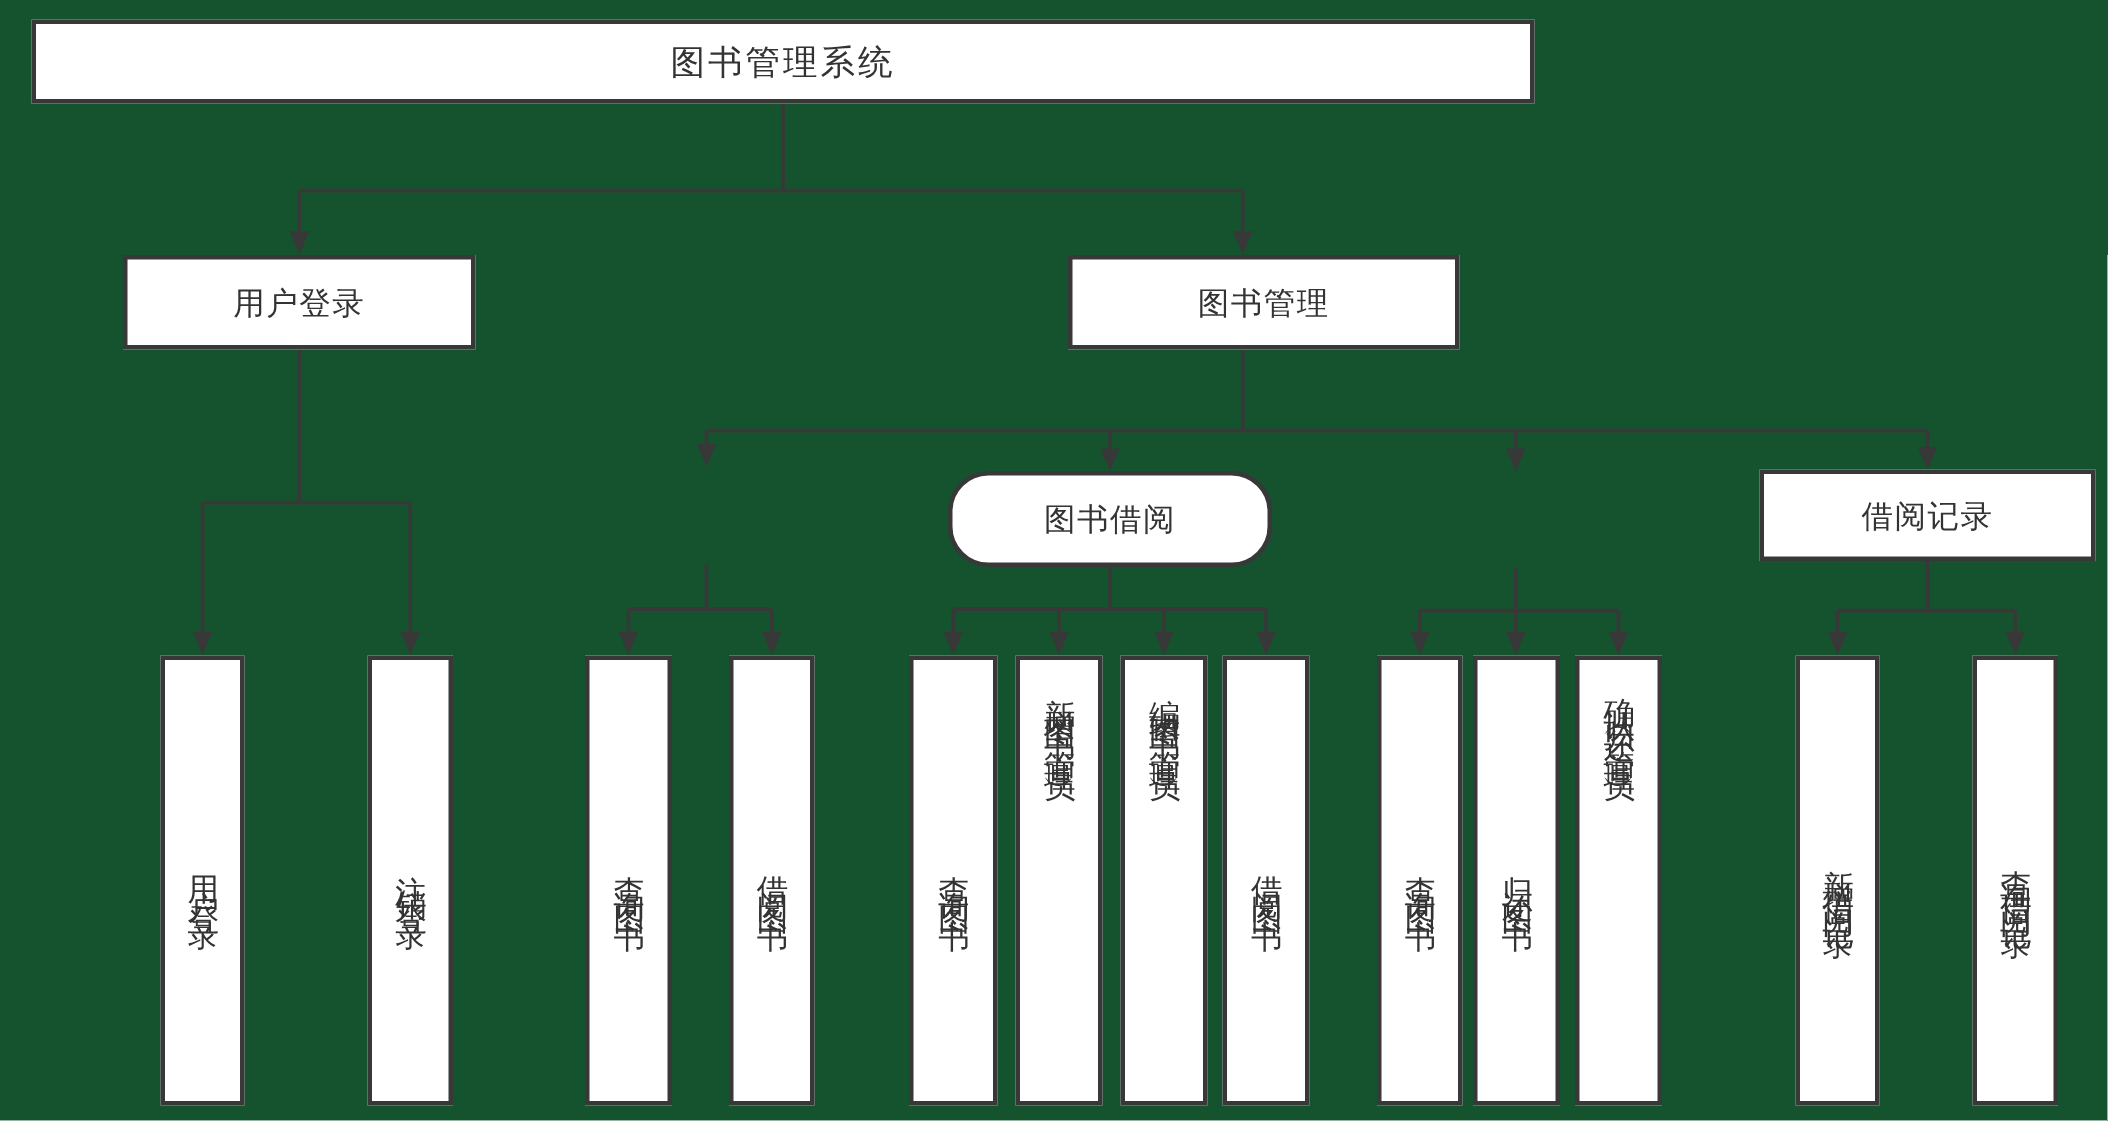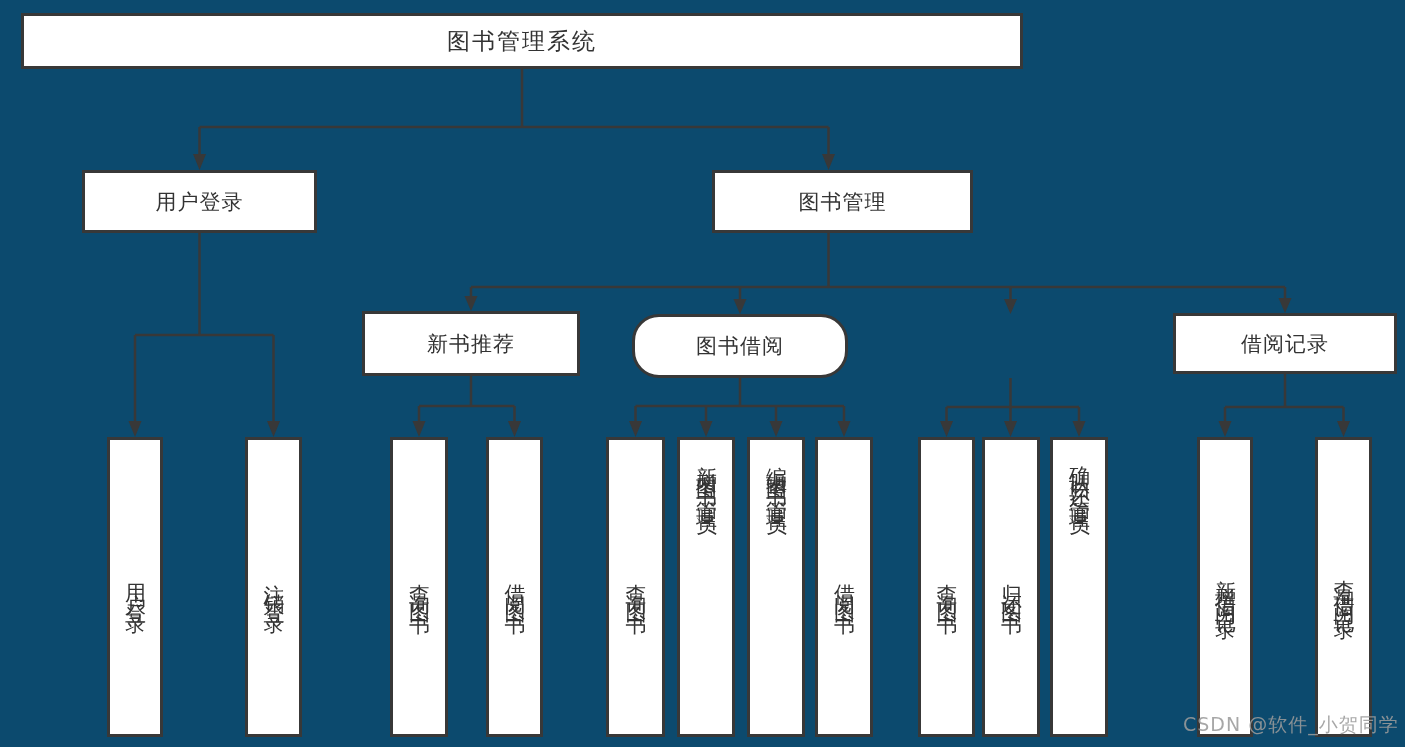--- a/index.html
+++ b/index.html
@@ -1,19 +1,19 @@
 <!DOCTYPE html>
 <html><head>
 <meta charset="utf-8">
 <style>
   html,body{margin:0;padding:0;background:#fff;}
   .canvas{
     position:relative;
     width:1405px;height:747px;
-    background:#0c4a6e;
+    background:#14532d;
     overflow:hidden;
     font-family:"DejaVu Sans","Liberation Sans",sans-serif;
     color:#333333;
   }
   svg.connectors{position:absolute;left:0;top:0;z-index:1;}
   .node{
     position:absolute;
     box-sizing:border-box;
     border:3px solid #383838;
     background:#ffffff;
@@ -99,23 +99,20 @@
     <span>图书管理系统</span>
   </div>
 
   <div class="node h-node" style="left:82px;top:170px;width:235px;height:63px;">
     <span>用户登录</span>
   </div>
   <div class="node h-node" style="left:712px;top:170px;width:261px;height:63px;">
     <span>图书管理</span>
   </div>
 
-  <div class="node h-node" style="left:362px;top:311px;width:218px;height:65px;">
-    <span>新书推荐</span>
-  </div>
   <div class="node h-node" style="left:632px;top:314px;width:216px;height:64px;border-radius:27px;">
     <span>图书借阅</span>
   </div>
   <div class="node h-node" style="left:1173px;top:313px;width:224px;height:61px;">
     <span>借阅记录</span>
   </div>
 
   <div class="node v-node v4" style="left:107px;width:56px;">
     <span class="vtext">用户登录</span>
   </div>
@@ -153,15 +150,14 @@
     <span class="vtext">确认归还（管理员）</span>
   </div>
 
   <div class="node v-node v6" style="left:1197px;width:56px;">
     <span class="vtext">新增借阅记录</span>
   </div>
   <div class="node v-node v6" style="left:1315px;width:57px;">
     <span class="vtext">查询借阅记录</span>
   </div>
 
-  <div class="watermark">CSDN @软件_小贺同学</div>
 
 </div>
 
 </body></html>

